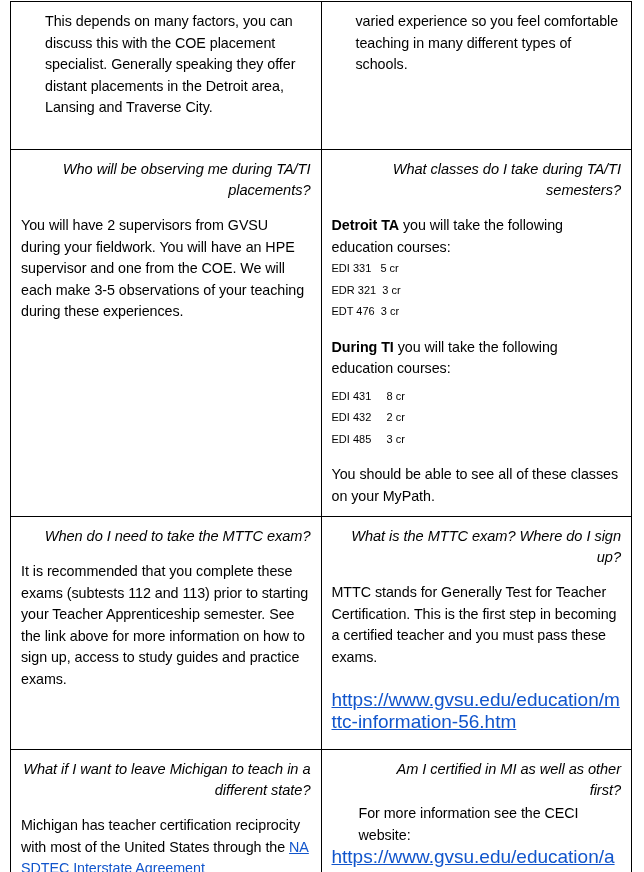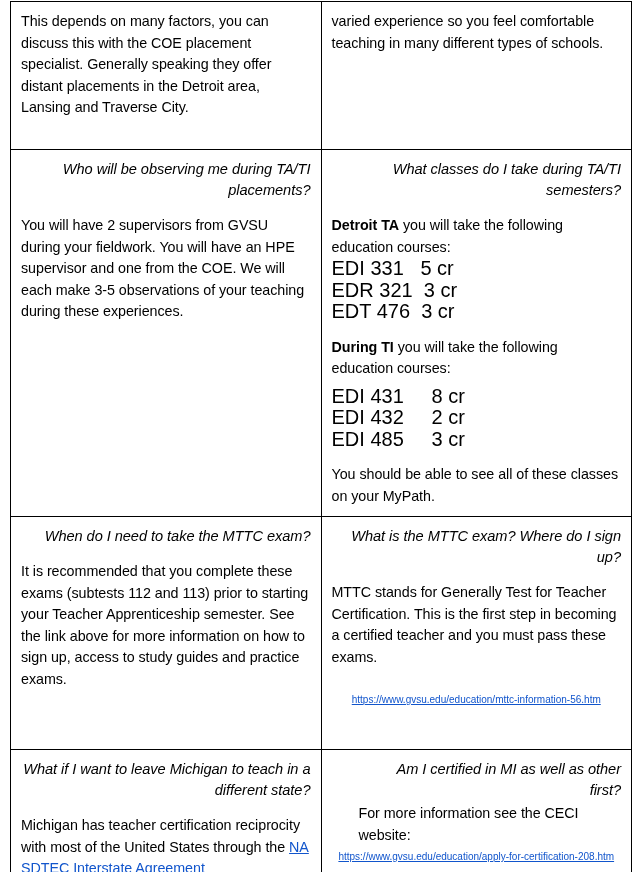--- a/index.html
+++ b/index.html
@@ -44,47 +44,47 @@
     text-align: right;
   }
   .p {
     font-size: 14.3px;
     line-height: 21.5px;
     margin: 14px 0 0 0;
     letter-spacing: -0.05px;
   }
   .p.tight {
     margin-top: 0;
+    margin-left: 24px;
   }
   .p.nogap {
     margin-top: 2px;
     padding-left: 27px;
   }
   .courses {
-    font-size: 20px;
+    font-size: 11px;
     line-height: 21.5px;
     margin: 0;
     white-space: pre;
   }
   .courses.spaced {
     margin-top: 6px;
   }
   b {
     font-weight: bold;
   }
   a.link {
     color: #1155cc;
     text-decoration: underline;
     word-break: break-all;
   }
   .linkblock {
-    font-size: 10px;
+    font-size: 19px;
     line-height: 21.5px;
     margin: 21px 0 0 0;
-    text-align: center;
   }
   .linkblock.tight {
     margin-top: 0;
   }
 </style>
 </head>
 <body>
 
 <div class="page">
 

